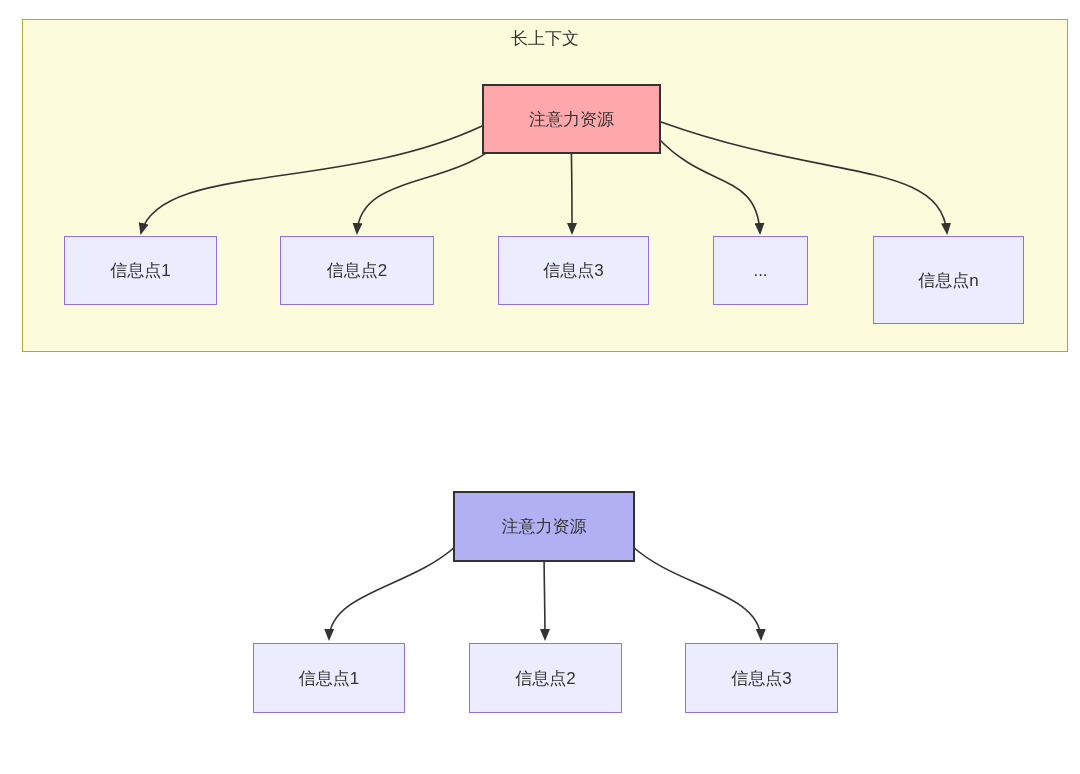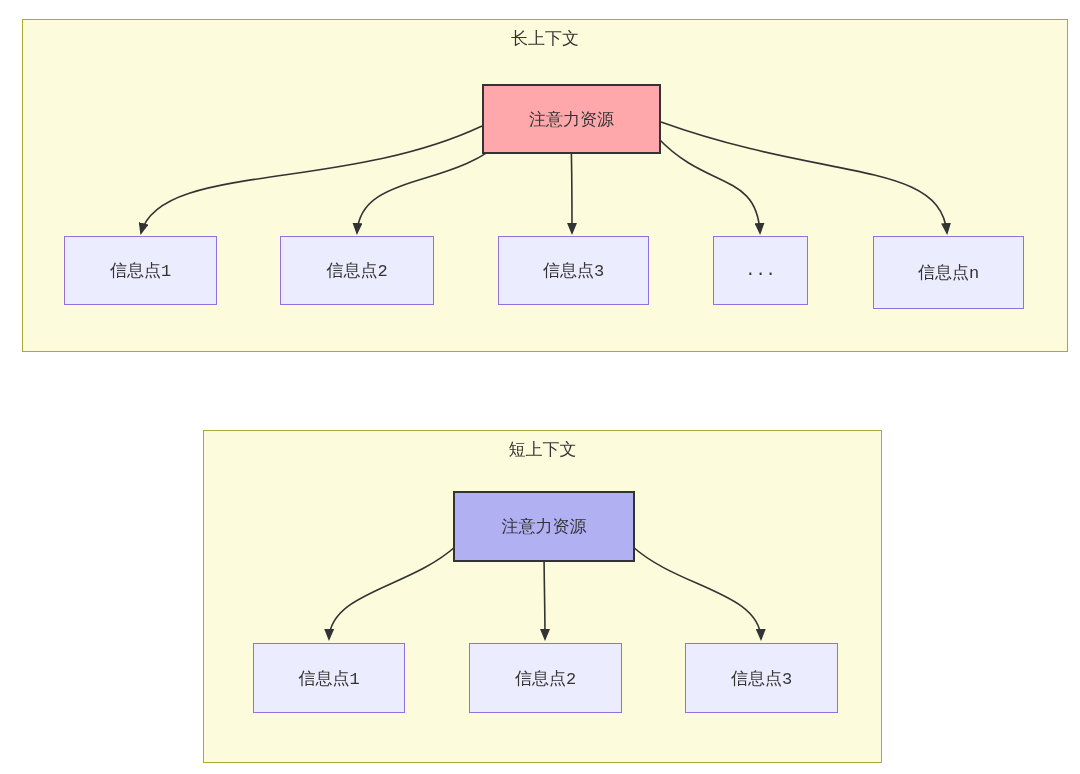--- a/index.html
+++ b/index.html
@@ -1,21 +1,21 @@
 <!DOCTYPE html>
 <html style="--section-fill: #fcfcdc; --section-border: #aaaa33; --attention-fill-long: #ffa8ab; --attention-fill-short: #b0b0f2; --node-fill: #ececff; --node-border: #9370db; --edge: #333333; --text: #333333;"><head>
 <meta charset="utf-8">
 <style>
   html, body { margin: 0; padding: 0; background: #ffffff; }
   .page {
     position: relative;
     width: 1080px;
     height: 774px;
     background: #ffffff;
-    font-family: Liberation Mono, monospace;
+    font-family: Liberation Sans, sans-serif;
     overflow: hidden;
   }
   .ctx {
     position: absolute;
     background: var(--section-fill, #fcfcdc);
     border: 1px solid var(--section-border, #aaaa33);
     box-sizing: border-box;
     z-index: 1;
   }
   .ctx-title {
@@ -60,23 +60,20 @@
 </style>
 </head>
 <body>
 
 <div class="page">
 
   <section class="ctx" style="left:22px; top:19px; width:1046px; height:333px;">
     <div class="ctx-title">长上下文</div>
   </section>
 
-  <section class="ctx" style="left:203px; top:430px; width:679px; height:333px;">
-    <div class="ctx-title">短上下文</div>
-  </section>
 
   <svg class="edges" width="1080" height="774" viewBox="0 0 1080 774">
     <defs>
       <marker id="arrow" markerUnits="userSpaceOnUse" markerWidth="12" markerHeight="10" viewBox="0 0 12 10" refX="10" refY="5" orient="auto">
         <path class="arrow-head" d="M0,0 L12,5 L0,10 z"></path>
       </marker>
     </defs>
 
     <path class="edge" marker-end="url(#arrow)" d="M 482 126 C 342 192, 160 162, 141 233"></path>
     <path class="edge" marker-end="url(#arrow)" d="M 506 138 C 452 190, 360 172, 357 233"></path>
@@ -98,21 +95,21 @@
   </div>
   <div class="node info" style="left:280px; top:236px; width:154px; height:69px;">
     <span>信息点2</span>
   </div>
   <div class="node info" style="left:498px; top:236px; width:151px; height:69px;">
     <span>信息点3</span>
   </div>
   <div class="node info" style="left:713px; top:236px; width:95px; height:69px;">
     <span>...</span>
   </div>
-  <div class="node info" style="left:873px; top:236px; width:151px; height:73px;">
+  <div class="node info" style="left:873px; top:236px; width:151px; height:88px;">
     <span>信息点n</span>
   </div>
 
   <div class="node attention short" style="left:453px; top:475px; width:182px; height:71px;">
     <span>注意力资源</span>
   </div>
 
   <div class="node info" style="left:253px; top:643px; width:152px; height:70px;">
     <span>信息点1</span>
   </div>

